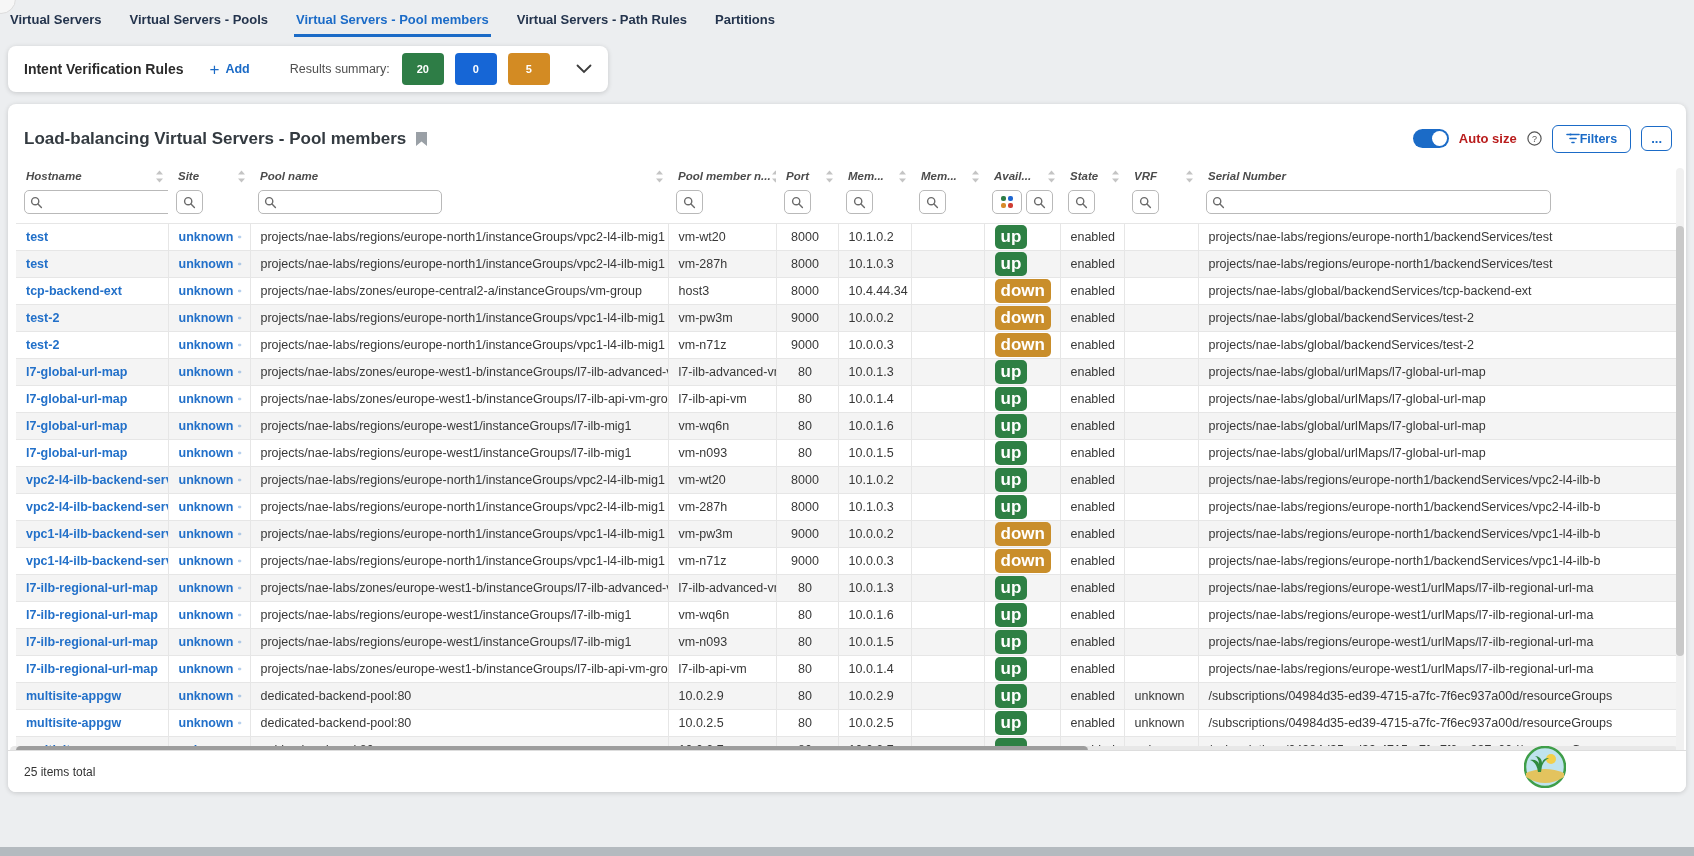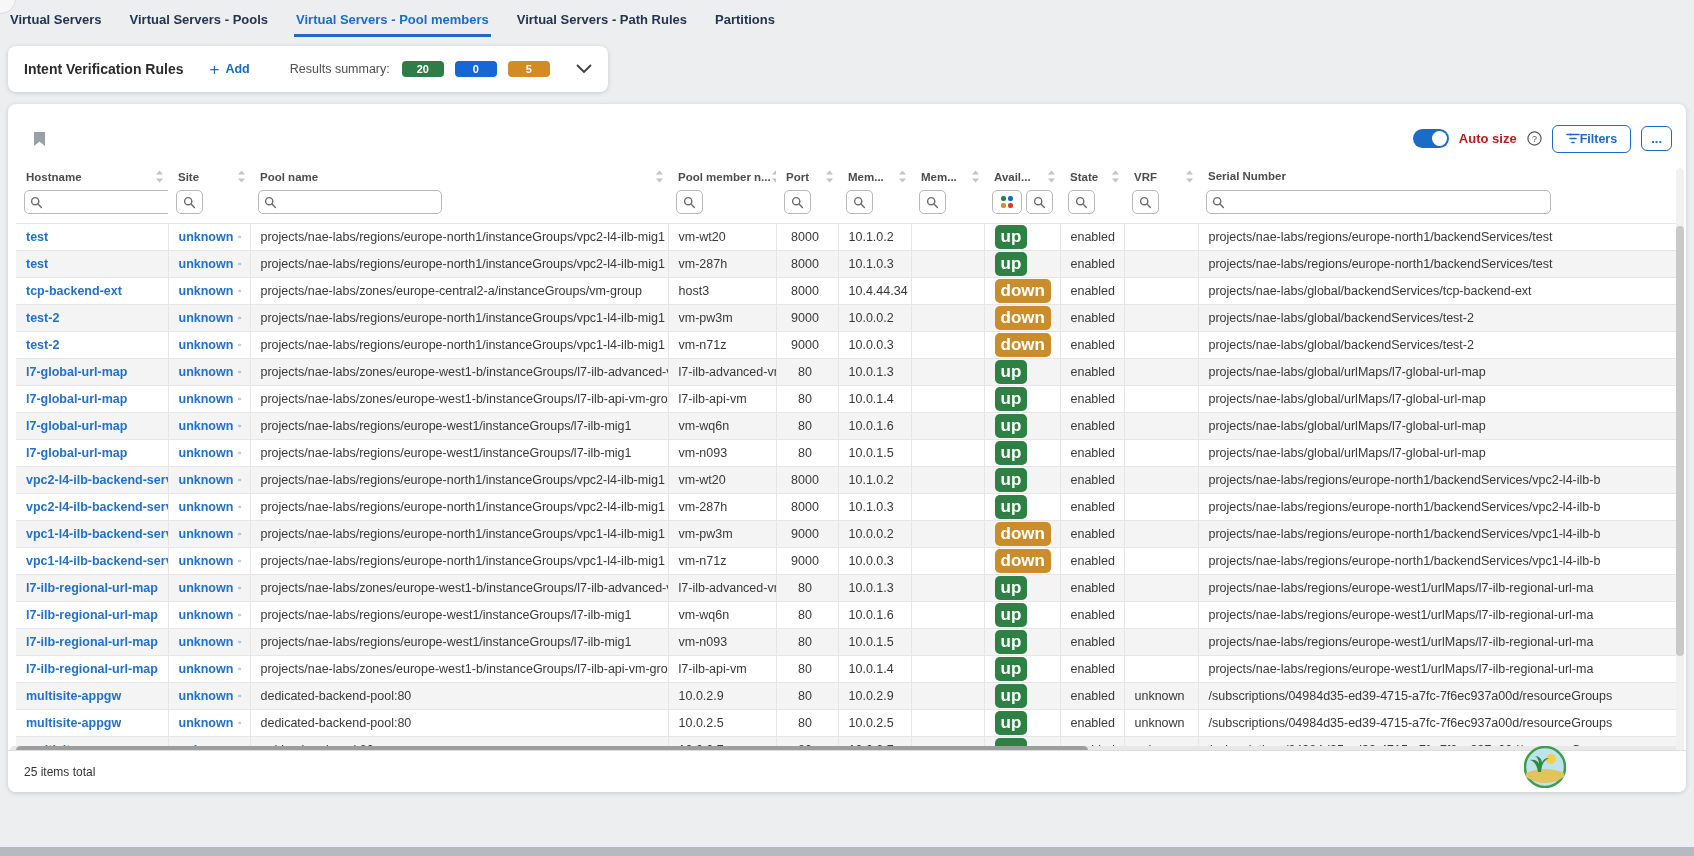--- a/index.html
+++ b/index.html
@@ -22,21 +22,21 @@
 
   
   .intent-card { position:absolute; left:8px; top:46px; width:600px; height:46px;
     background:#fff; border-radius:8px; box-shadow:0 1px 5px rgba(0,0,0,.16);
     display:flex; align-items:center; padding:0 16px; }
   .intent-title { font-size:14px; font-weight:bold; color:#2b2b2b; margin-right:26px; white-space:nowrap; }
   .add-btn { display:flex; align-items:center; gap:6px; color:#1b6bc7; font-size:12.5px;
     font-weight:bold; cursor:pointer; margin-right:40px; }
   .add-plus { font-size:17px; font-weight:normal; line-height:1; }
   .results-label { font-size:12.5px; color:#4f4f4f; margin-right:12px; white-space:nowrap; }
-  .pill { min-width:42px; height:16px; border-radius:4px; color:#fff; font-size:11px; font-weight:bold;
+  .pill { min-width:42px; height:32px; border-radius:4px; color:#fff; font-size:11px; font-weight:bold;
     display:inline-flex; align-items:center; justify-content:center; margin-right:11px; cursor:pointer; }
   .intent-chevron { margin-left:auto; cursor:pointer; display:flex; }
 
   
   .main-card { position:absolute; left:8px; top:104px; width:1678px; height:688px;
     background:#fff; border-radius:8px; box-shadow:0 1px 5px rgba(0,0,0,.16); overflow:hidden; }
   .card-head { display:flex; align-items:center; padding:19px 14px 10px 16px; height:60px; }
   .page-title { font-size:17px; font-weight:bold; color:#333a40; }
   .bookmark { margin-left:10px; display:flex; cursor:pointer; }
   .head-right { margin-left:auto; display:flex; align-items:center; gap:10px; }
@@ -48,21 +48,21 @@
     font-size:12.5px; font-weight:bold; padding:6px 13px; display:flex; align-items:center; gap:0;
     cursor:pointer; font-family:inherit; }
   .btn-more { border:1px solid #1b6bc7; background:#fff; border-radius:6px; color:#1b6bc7;
     font-size:13px; font-weight:bold; padding:5px 9px; cursor:pointer; line-height:1; font-family:inherit; }
 
   
   .table-wrap { position:relative; margin-left:8px; width:1662px; overflow:hidden; }
   table { border-collapse:collapse; table-layout:fixed; width:1672px; }
   th { font-size:11.5px; font-weight:bold; color:#4c4c4c; text-align:left; padding:2px 4px 2px 10px;
     height:24px; white-space:nowrap; overflow:hidden; }
-  .th-inner { display:flex; align-items:flex-end; justify-content:space-between; }
+  .th-inner { display:flex; align-items:flex-start; justify-content:space-between;font-style:italic; }
   .filter-cell { padding:2px 6px 9px 8px; height:33px; vertical-align:top; }
   .filter-group { display:flex; gap:4px; }
   .search-box { border:1px solid #b9b9b9; border-radius:5px; background:#fff; height:24px;
     display:flex; align-items:center; padding:0 5px; gap:4px; cursor:text; }
   .search-box input { border:none; outline:none; font-size:12px; font-family:inherit;
     flex:1; min-width:0; background:transparent; padding:0; }
   .icon-only { width:27px; justify-content:center; padding:0; cursor:pointer; }
   .color-box { width:30px; display:flex; align-items:center; justify-content:center; cursor:pointer; }
   .dot-grid { display:grid; grid-template-columns:5px 5px; grid-gap:2px; }
   .dot { width:5px; height:5px; border-radius:2px; }
@@ -122,20 +122,21 @@
     </span>
   <span class="intent-chevron">
     <svg width="16" height="10" viewBox="0 0 16 10" fill="none" stroke="#3c3c3c" stroke-width="1.8" stroke-linecap="round">
         <path d="M1.5 1.5 L8 8 L14.5 1.5"></path>
       </svg>
   </span>
 </div>
 
 <div class="main-card">
   <div class="card-head">
+    <span class="page-title">Load-balancing Virtual Servers - Pool members</span>
     <span class="bookmark">
       <svg width="11" height="14" viewBox="0 0 11 14">
           <path d="M0 0 h11 v14 l-5.5 -4.4 L0 14 Z" fill="#9aa0a6"></path>
         </svg>
     </span>
     <span class="head-right">
       <span class="toggle">
           <span class="knob"></span>
         </span>
       <span class="autosize-label">Auto size</span>

